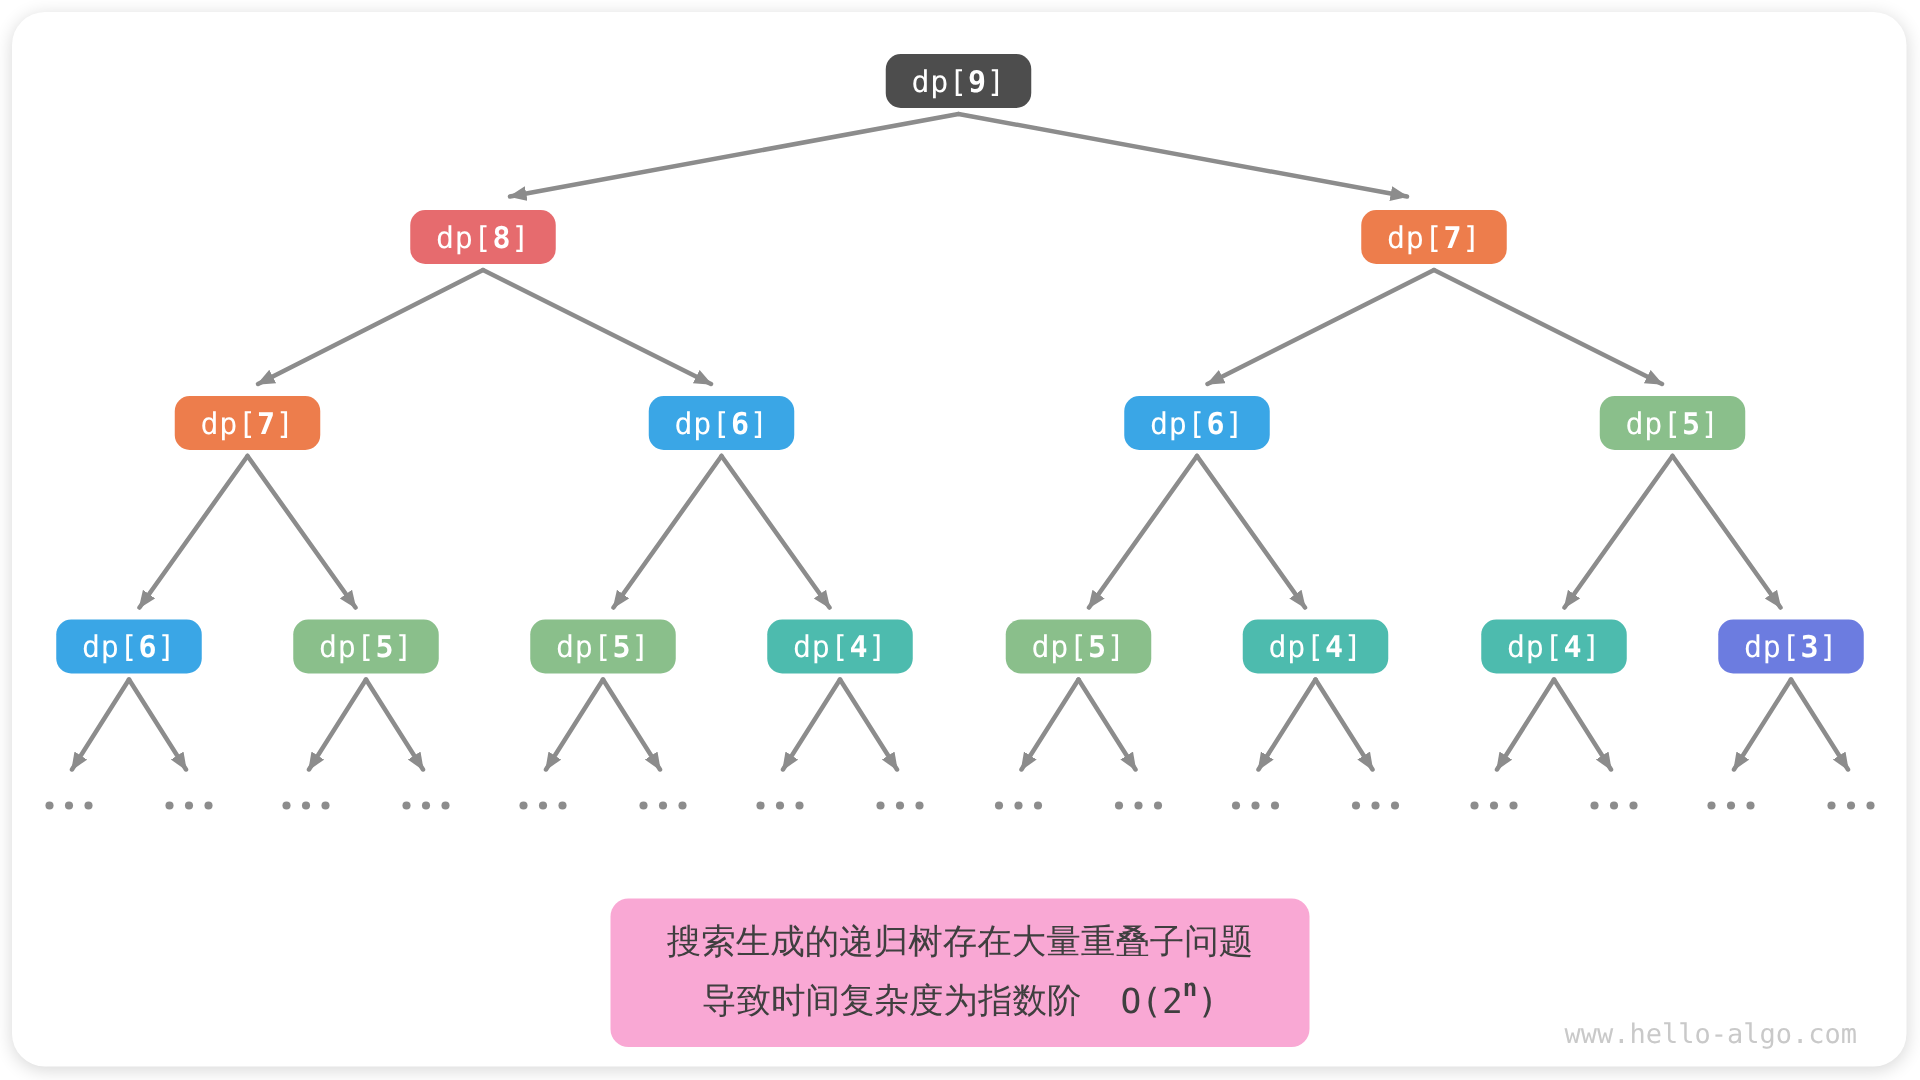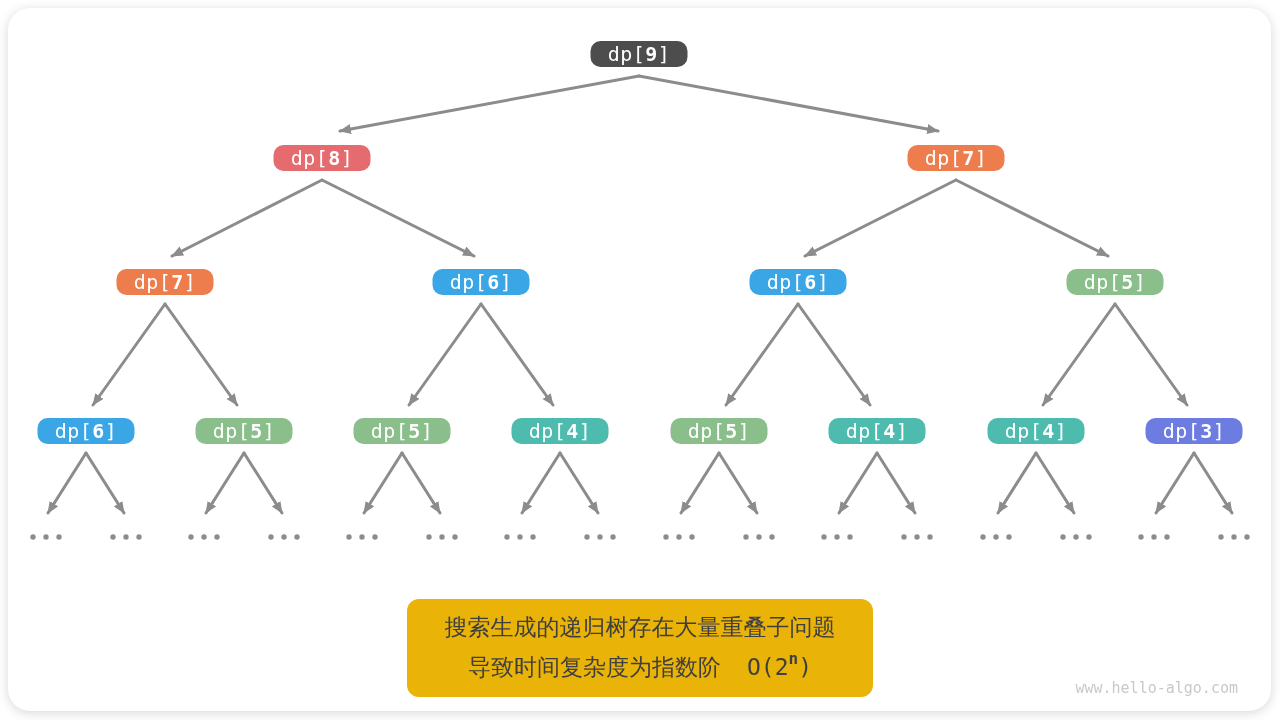--- a/index.html
+++ b/index.html
@@ -1,33 +1,33 @@
 <!DOCTYPE html>
 <html><head>
 <meta charset="utf-8">
 <style>
   html,body{margin:0;padding:0;width:1280px;height:720px;background:#ffffff;overflow:hidden;
             font-family:"Liberation Sans",sans-serif;}
   .card{position:absolute;left:8px;top:8px;width:1263px;height:703px;background:#ffffff;
         border-radius:22px;box-shadow:0 2px 12px rgba(0,0,0,0.16);}
   .stage{position:absolute;left:0;top:0;width:1280px;height:720px;}
   #edge-svg{position:absolute;left:0;top:0;width:1280px;height:720px;}
-  .node{position:absolute;width:97px;height:26px;border-radius:10px;display:flex;
+  .node{position:absolute;width:97px;height:36px;border-radius:10px;display:flex;
         align-items:center;justify-content:center;color:#ffffff;
         font-family:"DejaVu Sans Mono","Liberation Mono",monospace;font-size:20px;
         letter-spacing:0.5px;transform:translate(-50%,-50%);}
   .node .num{font-weight:bold;}
   .caption{position:absolute;left:640px;top:599px;transform:translateX(-50%);
            width:466px;box-sizing:border-box;background:#ececec;border-radius:12px;
            padding:11px 10px 13px 10px;text-align:center;color:#3f3f3f;
            font-size:23px;line-height:34px;white-space:nowrap;}
   .formula{font-family:"DejaVu Sans Mono","Liberation Mono",monospace;margin-left:26px;}
   .formula sup{font-weight:bold;font-size:16px;position:relative;top:-2px;}
   .watermark{position:absolute;right:42px;top:679px;color:#c9c9c9;
-             font-family:"DejaVu Sans Mono","Liberation Mono",monospace;font-size:15px;}
+             font-family:"DejaVu Sans Mono","Liberation Mono",monospace;font-size:18px;}
 </style>
 </head>
 <body>
 
 <div class="card"></div>
 
 <div class="stage">
   <svg id="edge-svg" viewBox="0 0 1280 720" xmlns="http://www.w3.org/2000/svg">
       <defs>
         <marker id="arrow" markerUnits="userSpaceOnUse" markerWidth="14" markerHeight="12" refX="11" refY="5" orient="auto">
@@ -216,19 +216,19 @@
         <span class="num">4</span>
         <span class="post">]</span>
       </div>
       <div class="node" style="left: 1194px; top: 431px; background: rgb(108, 124, 224);">
         <span class="pre">dp[</span>
         <span class="num">3</span>
         <span class="post">]</span>
       </div>
     </div>
 
-  <div class="caption" style="background: #eab308; color: rgb(63, 63, 63);">
+  <div class="caption" style="background: #f9a8d4; color: rgb(63, 63, 63);">
     <div>搜索生成的递归树存在大量重叠子问题</div>
     <div><span>导致时间复杂度为指数阶</span><span class="formula"><span>O(2</span><sup>n</sup><span>)</span></span></div>
   </div>
 
   <div class="watermark" style="color: rgb(201, 201, 201);">www.hello-algo.com</div>
 </div>
 
 </body></html>

